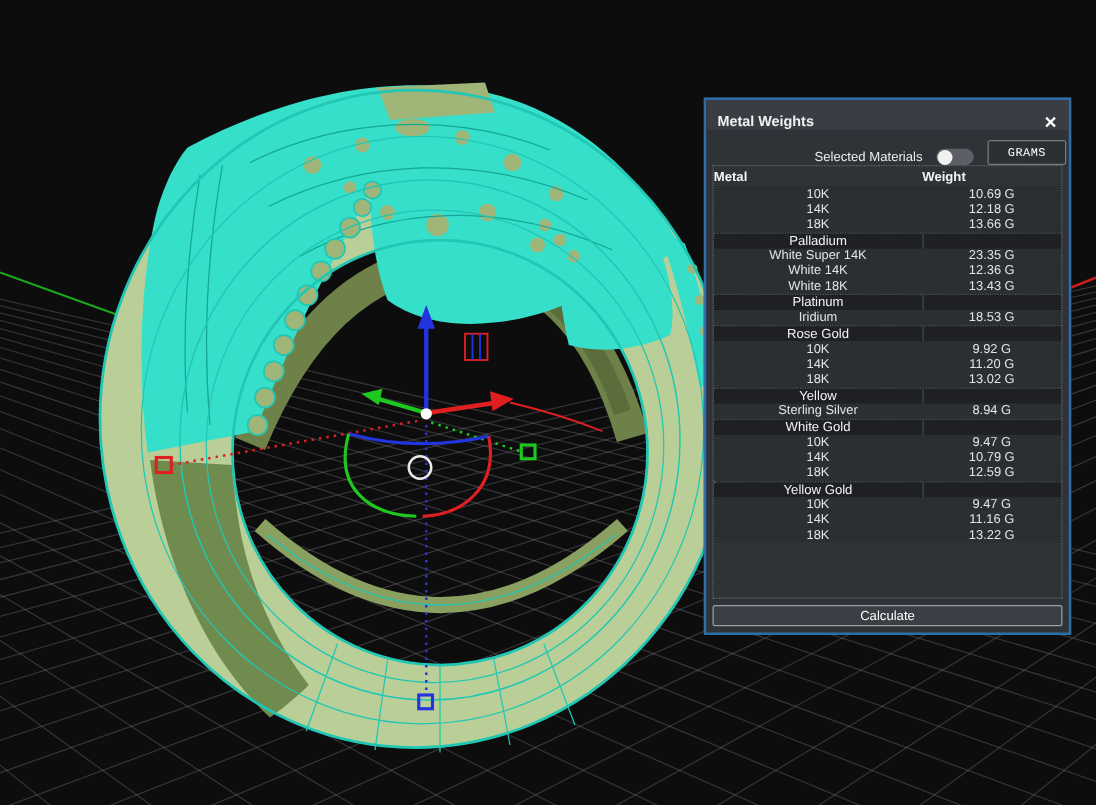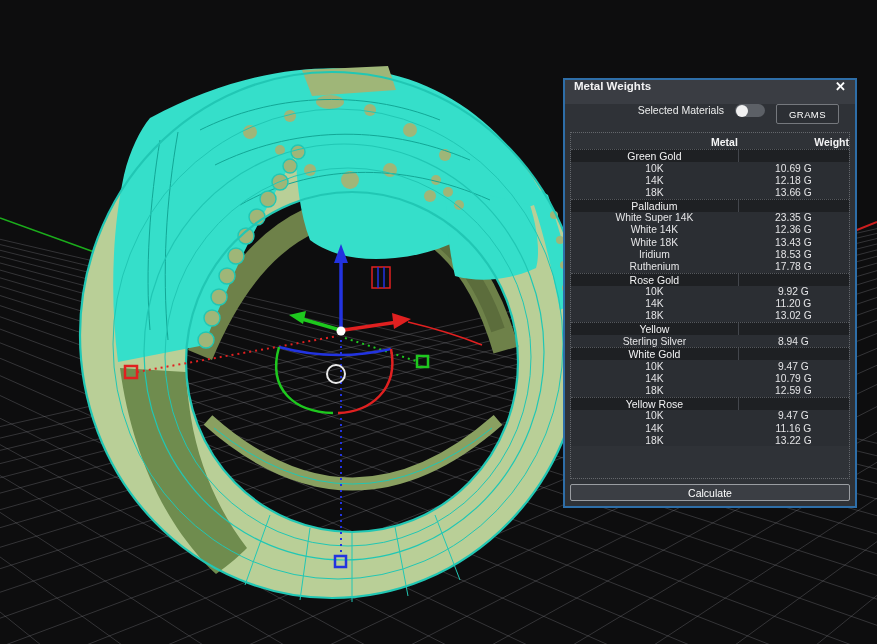--- a/index.html
+++ b/index.html
@@ -10,33 +10,33 @@
   }
   *{margin:0;padding:0;box-sizing:border-box;}
   body{background:#000;font-family:"Liberation Sans",sans-serif;}
   .stage{position:relative;width:877px;height:644px;overflow:hidden;background:var(--bg);}
   .stage svg{position:absolute;left:0;top:0;}
 
   
   .panel{position:absolute;left:563px;top:78px;width:294px;height:430px;
     background:var(--p-bg);border:2px solid var(--p-border);display:flex;flex-direction:column;
     color:#e9e9ea;font-size:10.5px;}
-  .titlebar{height:24px;background:var(--p-title);display:flex;align-items:flex-start;
+  .titlebar{height:24px;background:var(--p-title);display:flex;align-items:flex-end;
     justify-content:space-between;padding:0 9px;flex:0 0 auto;}
   .titlebar .t{font-size:11.5px;font-weight:bold;color:#f2f2f3;}
   .close{color:#fff;font-size:13px;font-weight:bold;cursor:pointer;line-height:1;}
-  .controls{height:28px;display:flex;align-items:flex-start;justify-content:flex-end;
-    gap:11px;padding:0 16px;flex:0 0 auto;}
+  .controls{height:28px;display:flex;align-items:flex-end;justify-content:flex-end;
+    gap:11px;padding:0 2px;flex:0 0 auto;}
   .controls .lbl{color:#eceded;font-size:10.5px;}
   .toggle{width:30px;height:13px;border-radius:7px;background:#5c6066;position:relative;cursor:pointer;}
   .toggle .knob{position:absolute;left:1px;top:0.5px;width:12px;height:12px;border-radius:50%;background:#f1f1f1;}
   .grams{width:63px;height:20px;background:#2c2f34;border:1px solid #75787d;border-radius:2px;
-    color:#fff;font-size:9.5px;font-family:Liberation Sans, sans-serif;letter-spacing:.4px;cursor:pointer;}
+    color:#fff;font-size:9.5px;font-family:Liberation Mono, monospace;letter-spacing:.4px;cursor:pointer;}
   .mw-table{margin:0 5px;border:1px dotted #64676c;flex:1 1 auto;padding:1px 0 4px 0;overflow:hidden;}
-  .thead{display:grid;grid-template-columns:60% 40%;height:15px;align-items:center;text-align:right;
+  .thead{display:grid;grid-template-columns:60% 40%;height:15px;align-items:center;text-align:left;
     font-weight:bold;color:#f4f4f5;font-size:10.5px;}
   .sec{display:grid;grid-template-columns:60% 40%;height:13px;align-items:center;text-align:center;
     background:var(--p-sec);border-top:1px dotted #54575c;color:#f2f2f3;font-size:10.5px;}
   .sec span:last-child{border-left:1px solid #43464c;height:100%;}
   .row{display:grid;grid-template-columns:60% 40%;height:12.2px;align-items:center;text-align:center;
     background:var(--p-row);color:#e4e4e6;font-size:10.3px;}
   .calc{margin:5px;height:17px;background:#3b3e44;border:1px solid #9a9da2;border-radius:2px;
     color:#fff;font-size:10.5px;font-family:"Liberation Sans",sans-serif;cursor:pointer;flex:0 0 auto;}
 </style>
 </head>
@@ -226,24 +226,20 @@
         <div class="knob"></div>
       </div>
       <button class="grams">GRAMS</button>
     </div>
     <div class="mw-table">
       <div class="thead">
         <span>Metal</span>
         <span>Weight</span>
       </div>
       <div id="tbody">
-          <div class="sec">
-            <span>Green Gold</span>
-            <span></span>
-          </div>
           <div class="row">
             <span>10K</span>
             <span>10.69 G</span>
           </div>
           <div class="row">
             <span>14K</span>
             <span>12.18 G</span>
           </div>
           <div class="row">
             <span>18K</span>
@@ -258,28 +254,28 @@
             <span>23.35 G</span>
           </div>
           <div class="row">
             <span>White 14K</span>
             <span>12.36 G</span>
           </div>
           <div class="row">
             <span>White 18K</span>
             <span>13.43 G</span>
           </div>
+          <div class="sec">
+            <span>Platinum</span>
+            <span></span>
+          </div>
           <div class="row">
             <span>Iridium</span>
             <span>18.53 G</span>
           </div>
-          <div class="row">
-            <span>Ruthenium</span>
-            <span>17.78 G</span>
-          </div>
           <div class="sec">
             <span>Rose Gold</span>
             <span></span>
           </div>
           <div class="row">
             <span>10K</span>
             <span>9.92 G</span>
           </div>
           <div class="row">
             <span>14K</span>
@@ -307,21 +303,21 @@
           </div>
           <div class="row">
             <span>14K</span>
             <span>10.79 G</span>
           </div>
           <div class="row">
             <span>18K</span>
             <span>12.59 G</span>
           </div>
           <div class="sec">
-            <span>Yellow Rose</span>
+            <span>Yellow Gold</span>
             <span></span>
           </div>
           <div class="row">
             <span>10K</span>
             <span>9.47 G</span>
           </div>
           <div class="row">
             <span>14K</span>
             <span>11.16 G</span>
           </div>

